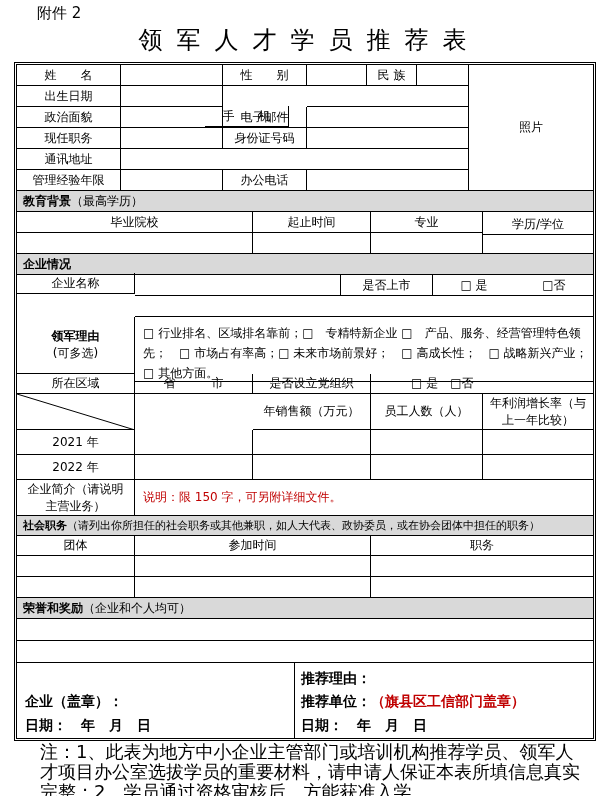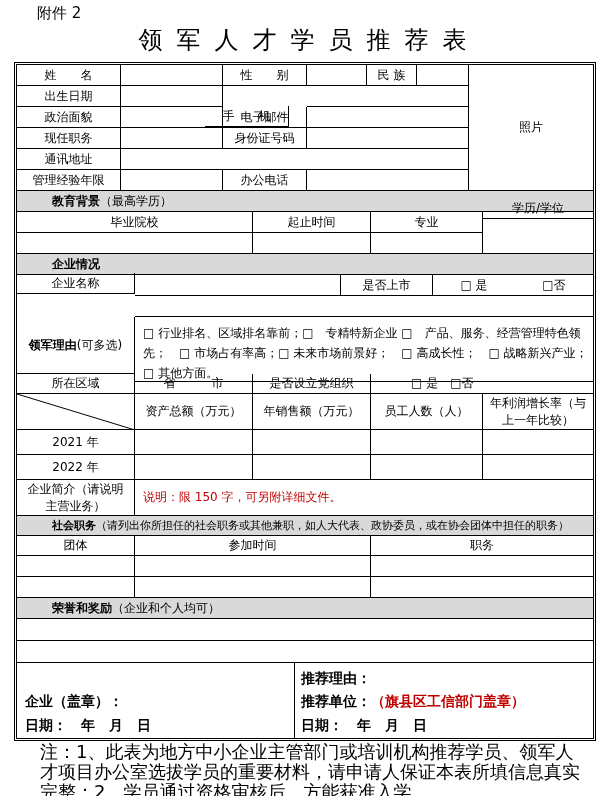--- a/index.html
+++ b/index.html
@@ -3,21 +3,21 @@
 <meta charset="utf-8">
 <style>
   html,body{margin:0;padding:0;background:#fff;}
   body{width:609px;height:796px;position:relative;font-family:"DejaVu Sans","Liberation Sans",sans-serif;color:#000;font-size:12px;overflow:hidden;}
   .attach{position:absolute;left:37px;top:4px;font-size:15px;}
   .title{position:absolute;left:0;width:609px;top:24px;text-align:center;font-size:24px;letter-spacing:14px;padding-left:10px;box-sizing:border-box;}
   .frame{position:absolute;left:14px;top:62px;width:582px;height:679px;border:3px double #000;box-sizing:border-box;}
   .cell{position:absolute;box-sizing:border-box;border-right:1px solid #000;border-bottom:1px solid #000;display:flex;align-items:center;justify-content:center;font-size:12px;text-align:center;line-height:1.4;}
   .noR{border-right:none;}
   .sec{background:#d9d9d9;justify-content:flex-start;padding-left:6px;}
-  .sec b{font-weight:bold;margin-left:29px;}
+  .sec b{font-weight:bold;}
   .left{justify-content:flex-start;text-align:left;padding-left:8px;}
   .red{color:#c00000;}
   .bold{font-weight:bold;}
   .note{position:absolute;left:40px;top:742px;width:545px;font-size:18px;line-height:20px;}
   .sig{position:absolute;font-size:14px;font-weight:bold;}
   .diag{position:absolute;left:0;top:0;}
 </style>
 </head>
 <body>
 
@@ -57,52 +57,51 @@
   <div class="cell" style="left:206px;top:105px;width:84px;height:21px;">办公电话</div>
   <div class="cell" style="left:290px;top:105px;width:162px;height:21px;"></div>
 
   <div class="cell sec noR" style="left:0;top:126px;width:576px;height:21px;">
     <b>教育背景</b>
       <span>（最高学历）</span>
   </div>
   <div class="cell" style="left:0;top:147px;width:236px;height:21px;">毕业院校</div>
   <div class="cell" style="left:236px;top:147px;width:118px;height:21px;">起止时间</div>
   <div class="cell" style="left:354px;top:147px;width:112px;height:21px;">专业</div>
-  <div class="cell noR" style="left:466px;top:133px;width:110px;height:21px;">学历/学位</div>
+  <div class="cell noR" style="left:466px;top:149px;width:110px;height:21px;">学历/学位</div>
   <div class="cell" style="left:0;top:168px;width:236px;height:21px;"></div>
   <div class="cell" style="left:236px;top:168px;width:118px;height:21px;"></div>
   <div class="cell" style="left:354px;top:168px;width:112px;height:21px;"></div>
   <div class="cell noR" style="left:466px;top:168px;width:110px;height:21px;"></div>
 
   <div class="cell sec noR" style="left:0;top:189px;width:576px;height:21px;">
     <b>企业情况</b>
   </div>
   <div class="cell" style="left:0;top:208px;width:118px;height:21px;">企业名称</div>
   <div class="cell" style="left:118px;top:210px;width:206px;height:21px;"></div>
   <div class="cell" style="left:324px;top:210px;width:92px;height:21px;">是否上市</div>
   <div class="cell noR" style="left:416px;top:210px;width:160px;height:21px;justify-content:space-around;">
     <span>□ 是</span>
     <span>□否</span>
   </div>
   <div class="cell noR" style="left:118px;top:231px;width:458px;height:21px;"></div>
-  <div class="cell" style="left:0;top:252px;width:118px;height:57px;">
+  <div class="cell" style="left:0;top:252px;width:118px;height:57px;flex-direction:column;">
     <span class="bold">领军理由</span>
     <span>(可多选)</span>
   </div>
   <div class="cell noR left" style="left:118px;top:260px;width:458px;height:57px;line-height:20px;padding-right:4px;">□ 行业排名、区域排名靠前；□　专精特新企业 □　产品、服务、经营管理特色领先；　□ 市场占有率高；□ 未来市场前景好；　□ 高成长性；　□ 战略新兴产业；　□ 其他方面。</div>
   <div class="cell" style="left:0;top:309px;width:118px;height:20px;">所在区域</div>
   <div class="cell" style="left:118px;top:309px;width:118px;height:20px;">省　　　市</div>
   <div class="cell" style="left:236px;top:309px;width:118px;height:20px;">是否设立党组织</div>
   <div class="cell noR left" style="left:354px;top:309px;width:222px;height:20px;padding-left:40px;">□ 是　□否</div>
   <div class="cell" style="left:0;top:329px;width:118px;height:36px;">
     <svg class="diag" width="118" height="36">
         <line x1="0" y1="0" x2="118" y2="36" stroke="#000" stroke-width="1"></line>
       </svg>
   </div>
-  <div class="cell" style="left:118px;top:329px;width:118px;height:36px;">资产总额（万元）</div>
   <div class="cell" style="left:236px;top:329px;width:118px;height:36px;">年销售额（万元）</div>
   <div class="cell" style="left:354px;top:329px;width:112px;height:36px;">员工人数（人）</div>
   <div class="cell noR" style="left:466px;top:329px;width:110px;height:36px;padding:0 6px;">年利润增长率（与上一年比较）</div>
   <div class="cell" style="left:0;top:365px;width:118px;height:25px;">2021 年</div>
   <div class="cell" style="left:118px;top:365px;width:118px;height:25px;"></div>
   <div class="cell" style="left:236px;top:365px;width:118px;height:25px;"></div>
   <div class="cell" style="left:354px;top:365px;width:112px;height:25px;"></div>
   <div class="cell noR" style="left:466px;top:365px;width:110px;height:25px;"></div>
   <div class="cell" style="left:0;top:390px;width:118px;height:25px;">2022 年</div>
   <div class="cell" style="left:118px;top:390px;width:118px;height:25px;"></div>

